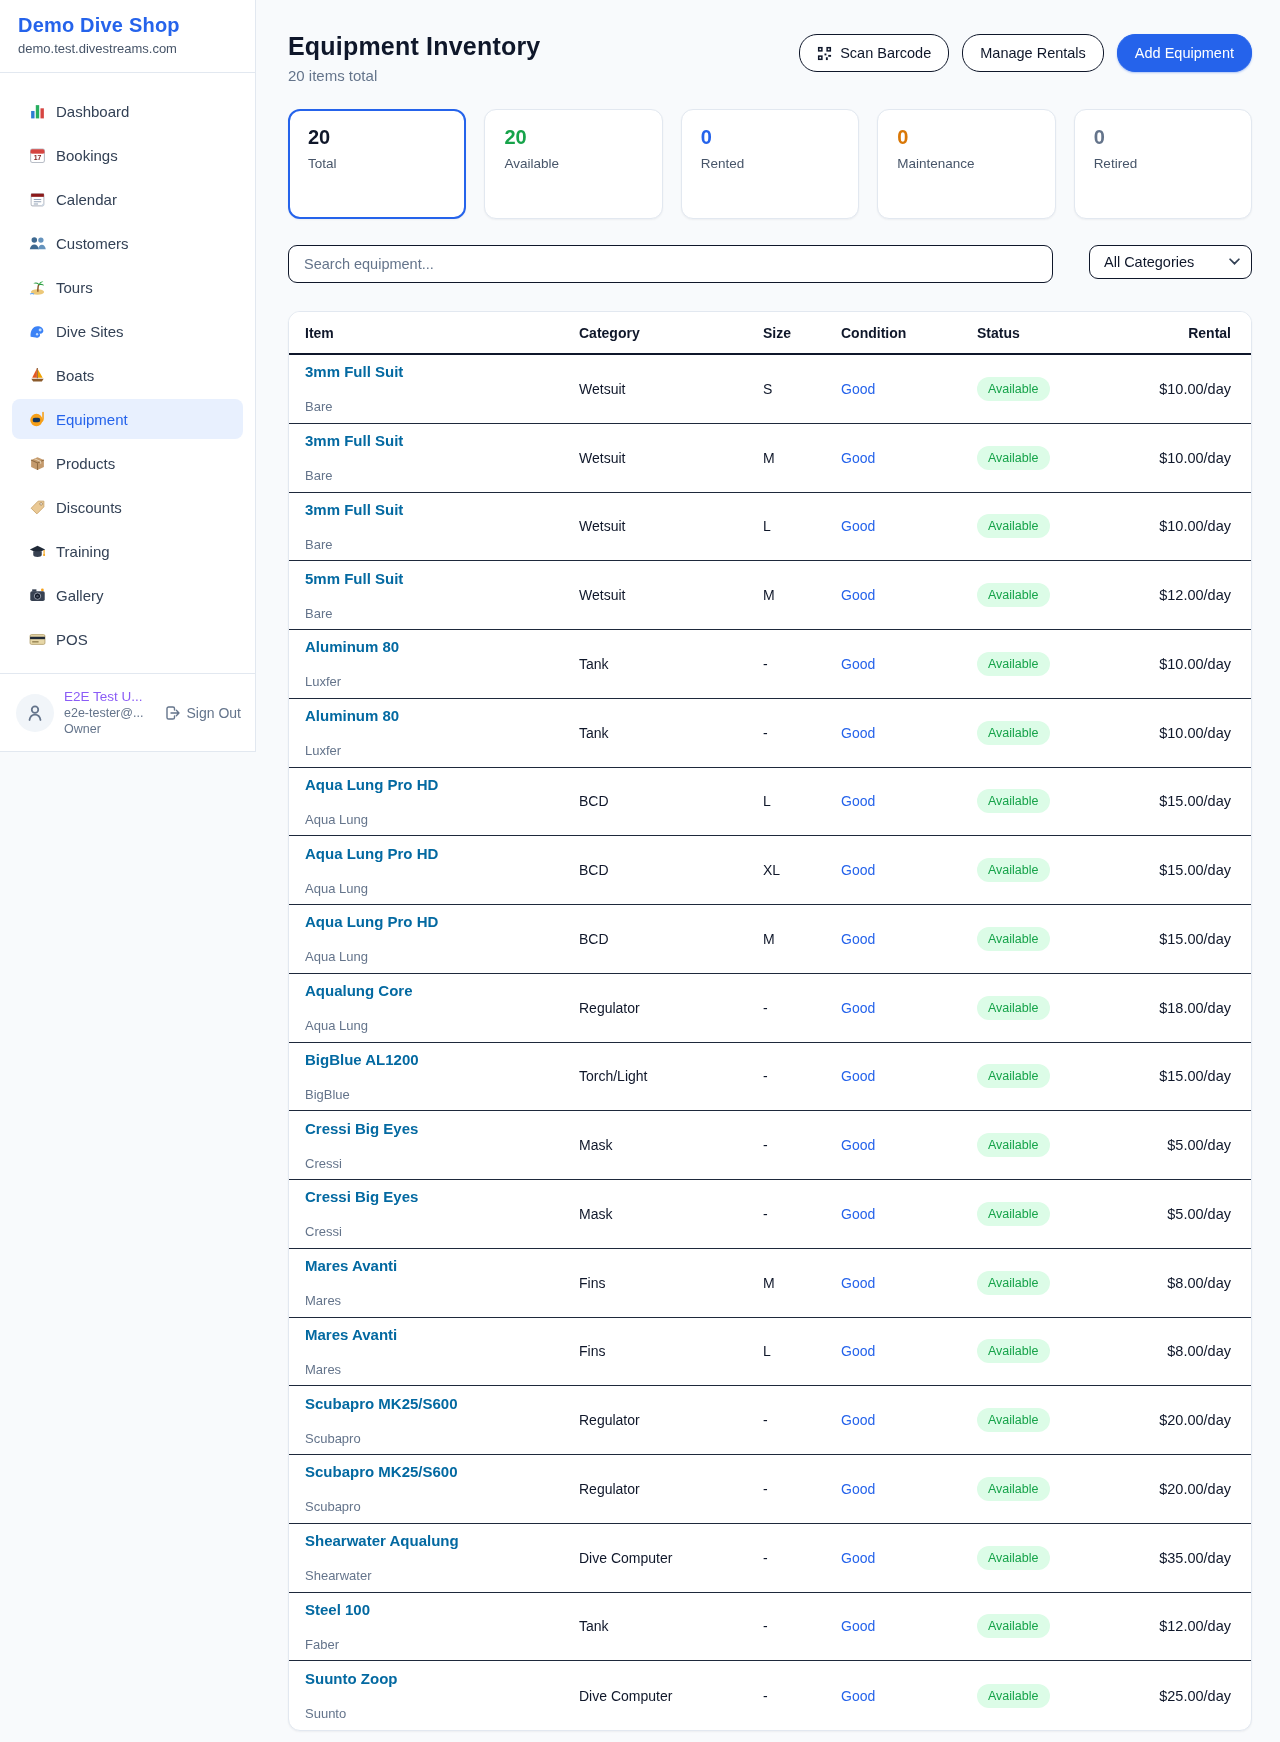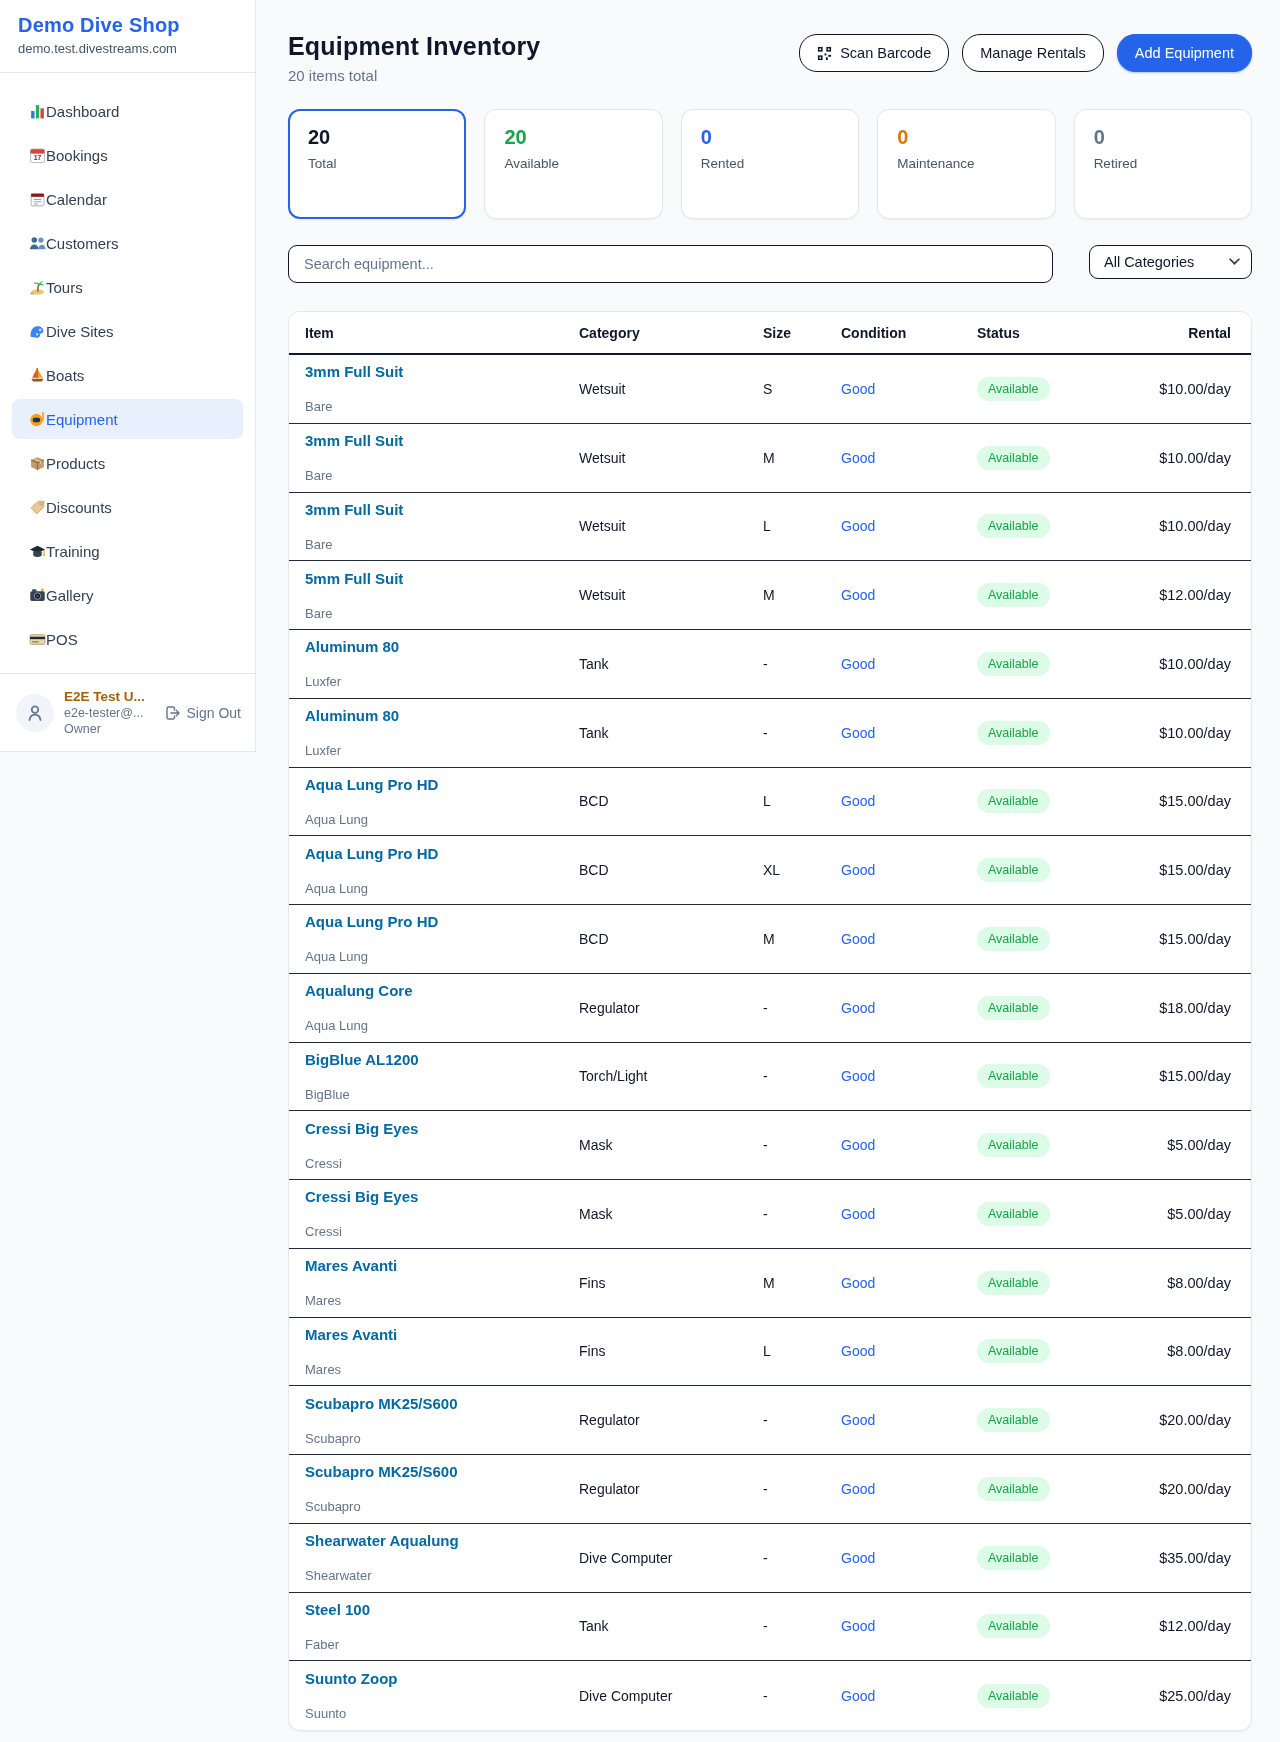--- a/index.html
+++ b/index.html
@@ -8,29 +8,29 @@
     font-family:"Liberation Sans","DejaVu Sans",sans-serif;
     background:#f8fafc; color:#0f172a; display:flex; align-items:flex-start;
   }
   
   .sidebar { width:256px; flex:0 0 256px; background:#fff; border-right:1px solid #e2e8f0; border-bottom:1px solid #e2e8f0; }
   .brand-block { padding:14px 18px 16px 18px; }
   .brand { font-size:20px; font-weight:700; color:#2563eb; letter-spacing:.2px; }
   .domain { font-size:13px; color:#475569; margin-top:4px; }
   .side-divider { height:1px; background:#e2e8f0; }
   .nav { padding:18px 12px 10px 12px; }
-  .nav-item { display:flex; align-items:center; gap:0; height:40px; margin-bottom:4px;
+  .nav-item { display:flex; align-items:center; gap:10px; height:40px; margin-bottom:4px;
     padding:0 10px 0 17px; border-radius:8px; cursor:pointer; color:#334155; font-size:15px; }
   .nav-item.active { background:#e8f0fe; color:#2563eb; font-weight:500; }
   .nav-icon { width:17px; height:17px; display:inline-flex; align-items:center; justify-content:center; flex:0 0 17px; }
   .nav-icon svg { width:17px; height:17px; }
   .user-block { border-top:1px solid #e2e8f0; padding:15px 14px 15px 16px; display:flex; align-items:center; gap:10px; }
   .avatar { width:38px; height:38px; border-radius:50%; background:#f1f5f9; display:flex; align-items:center; justify-content:center; flex:0 0 38px; }
   .user-meta { flex:1 1 auto; min-width:0; }
-  .user-name { font-size:13.5px; font-weight:700; color:#a16207; }
+  .user-name { font-size:13.5px; font-weight:400; color:#8b5cf6; }
   .user-email { font-size:12.5px; color:#64748b; margin-top:2px; }
   .user-role { font-size:12.5px; color:#64748b; margin-top:2px; }
   .signout { display:flex; align-items:center; gap:6px; color:#64748b; font-size:14px; cursor:pointer; white-space:nowrap; }
   
   .main { flex:1 1 auto; padding:30px 28px 36px 32px; }
   .page-header { display:flex; align-items:flex-start; justify-content:space-between; }
   .page-title { font-size:25px; font-weight:700; color:#0f172a; letter-spacing:.2px; line-height:32px; }
   .page-subtitle { font-size:15px; color:#64748b; margin-top:3px; line-height:22px; }
   .header-actions { display:flex; gap:13px; margin-top:4px; }
   .btn { height:38px; display:inline-flex; align-items:center; gap:8px; padding:0 17px;

